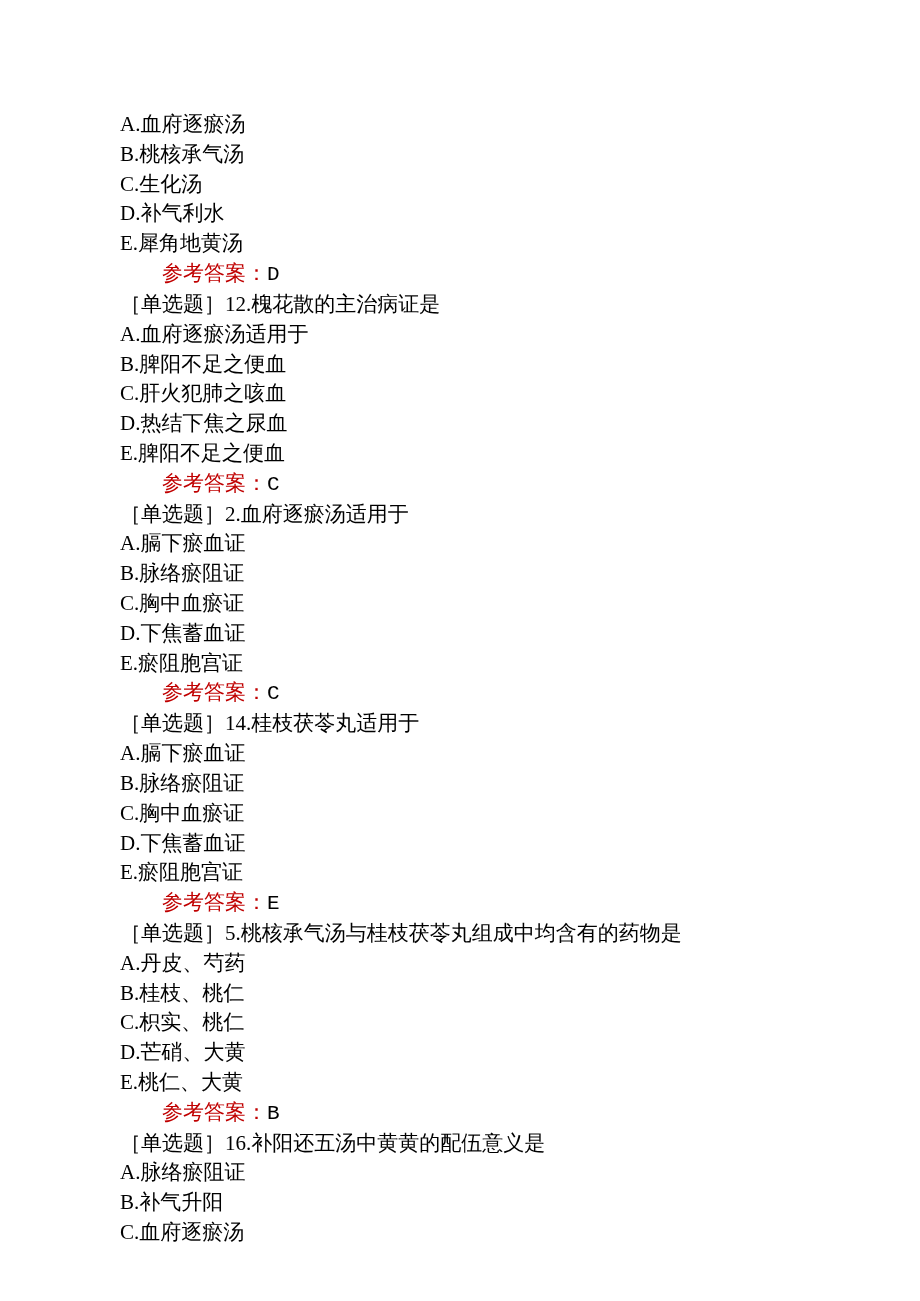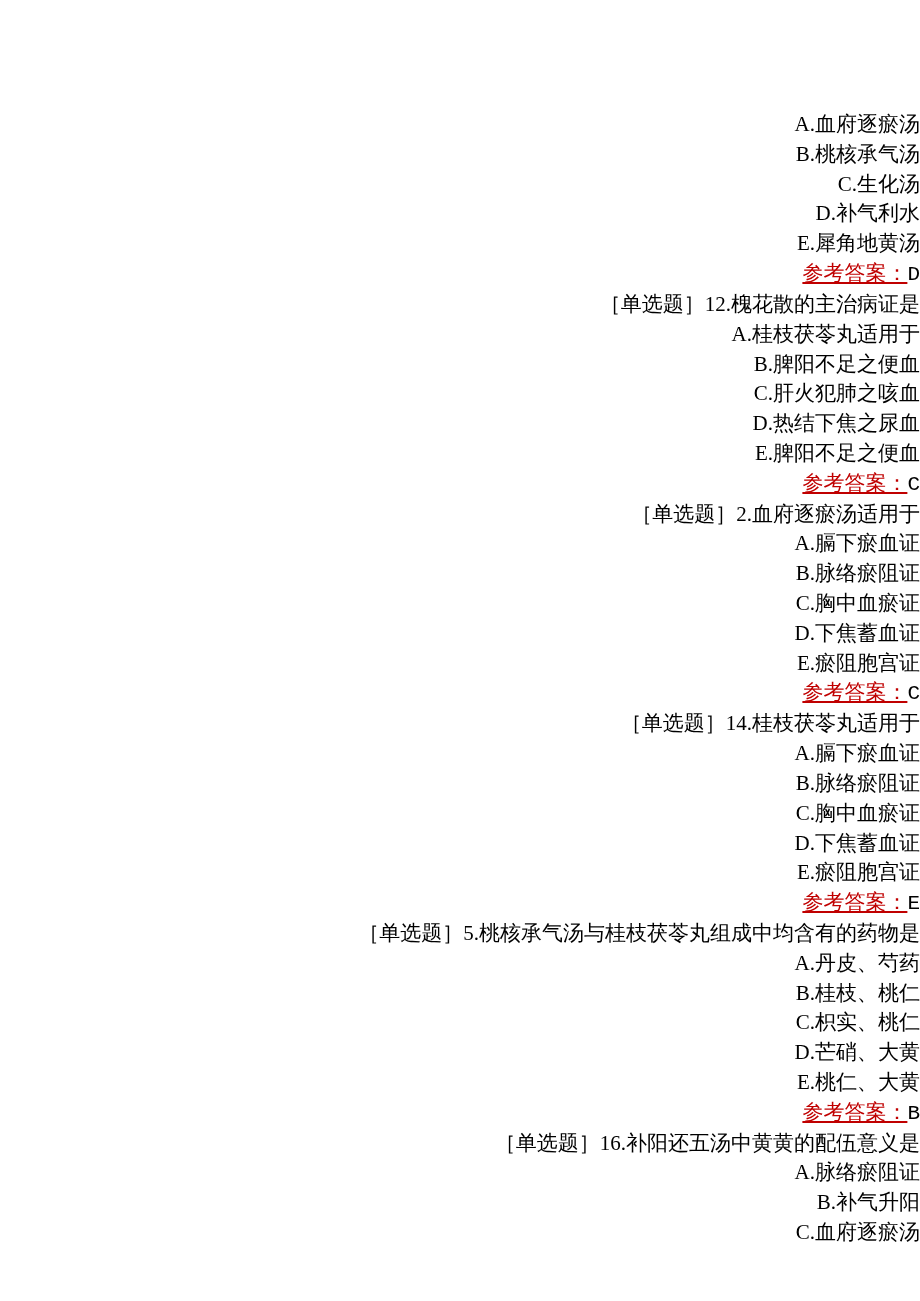--- a/index.html
+++ b/index.html
@@ -12,25 +12,23 @@
     min-height: 1301px;
     box-sizing: border-box;
     padding: 110px 0 0 78px;
     font-family: "Microsoft YaHei", "SimSun", "Songti SC", serif;
     font-size: 21px;
     line-height: 1.42;
     color: #000000;
   }
   .line {
     white-space: pre;
-    text-align: right;
   }
   .answer-label {
     color: #c00000;
-    text-decoration: underline;
   }
   .indent-1 {
     padding-left: 42px;
   }
   .indent-2 {
     padding-left: 84px;
   }
   .mono {
     font-family: "Courier New", "SimSun", monospace;
   }
@@ -39,21 +37,21 @@
 <body>
 
 <div class="line indent-1">A.血府逐瘀汤</div>
 <div class="line indent-1">B.桃核承气汤</div>
 <div class="line indent-1">C.生化汤</div>
 <div class="line indent-1">D.补气利水</div>
 <div class="line indent-1">E.犀角地黄汤</div>
 <div class="line indent-2"><span class="answer-label">参考答案：</span><span class="mono">D</span></div>
 
 <div class="line indent-1">［单选题］12.槐花散的主治病证是</div>
-<div class="line indent-1">A.桂枝茯苓丸适用于</div>
+<div class="line indent-1">A.血府逐瘀汤适用于</div>
 <div class="line indent-1">B.脾阳不足之便血</div>
 <div class="line indent-1">C.肝火犯肺之咳血</div>
 <div class="line indent-1">D.热结下焦之尿血</div>
 <div class="line indent-1">E.脾阳不足之便血</div>
 <div class="line indent-2"><span class="answer-label">参考答案：</span><span class="mono">C</span></div>
 
 <div class="line indent-1">［单选题］2.血府逐瘀汤适用于</div>
 <div class="line indent-1">A.膈下瘀血证</div>
 <div class="line indent-1">B.脉络瘀阻证</div>
 <div class="line indent-1">C.胸中血瘀证</div>

